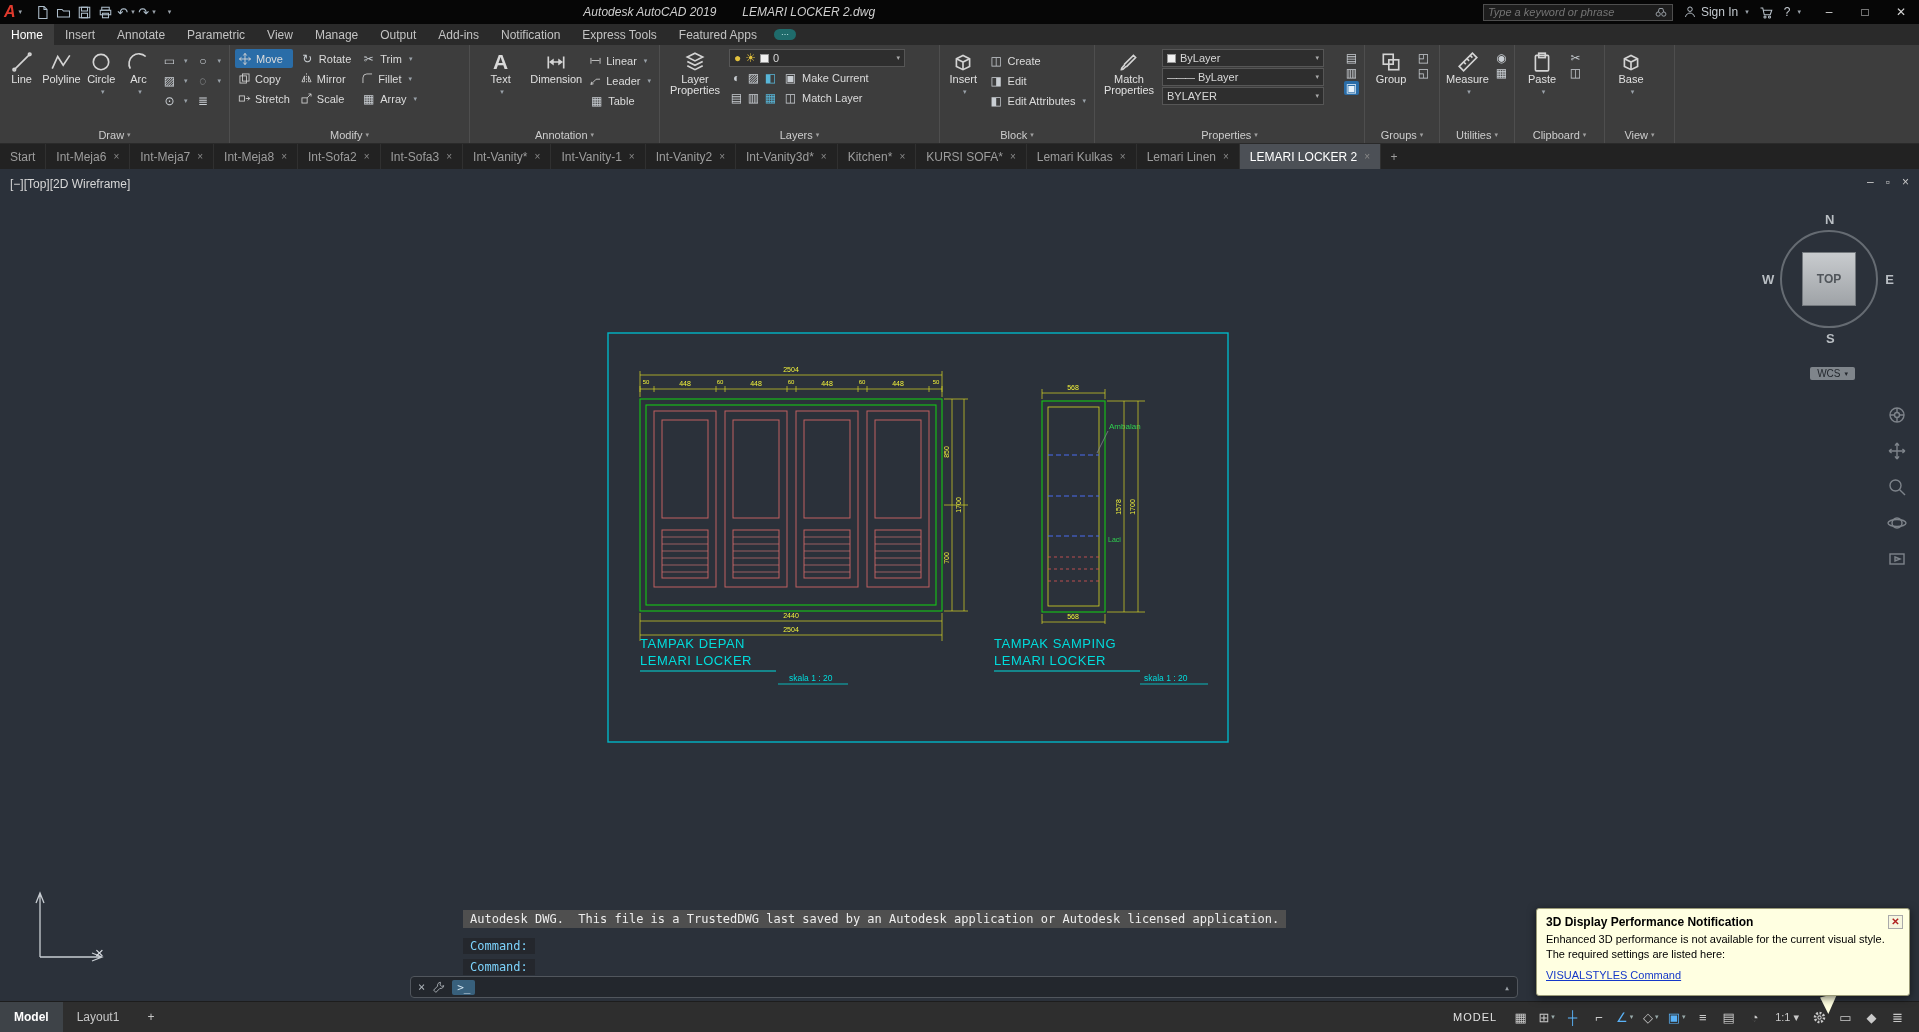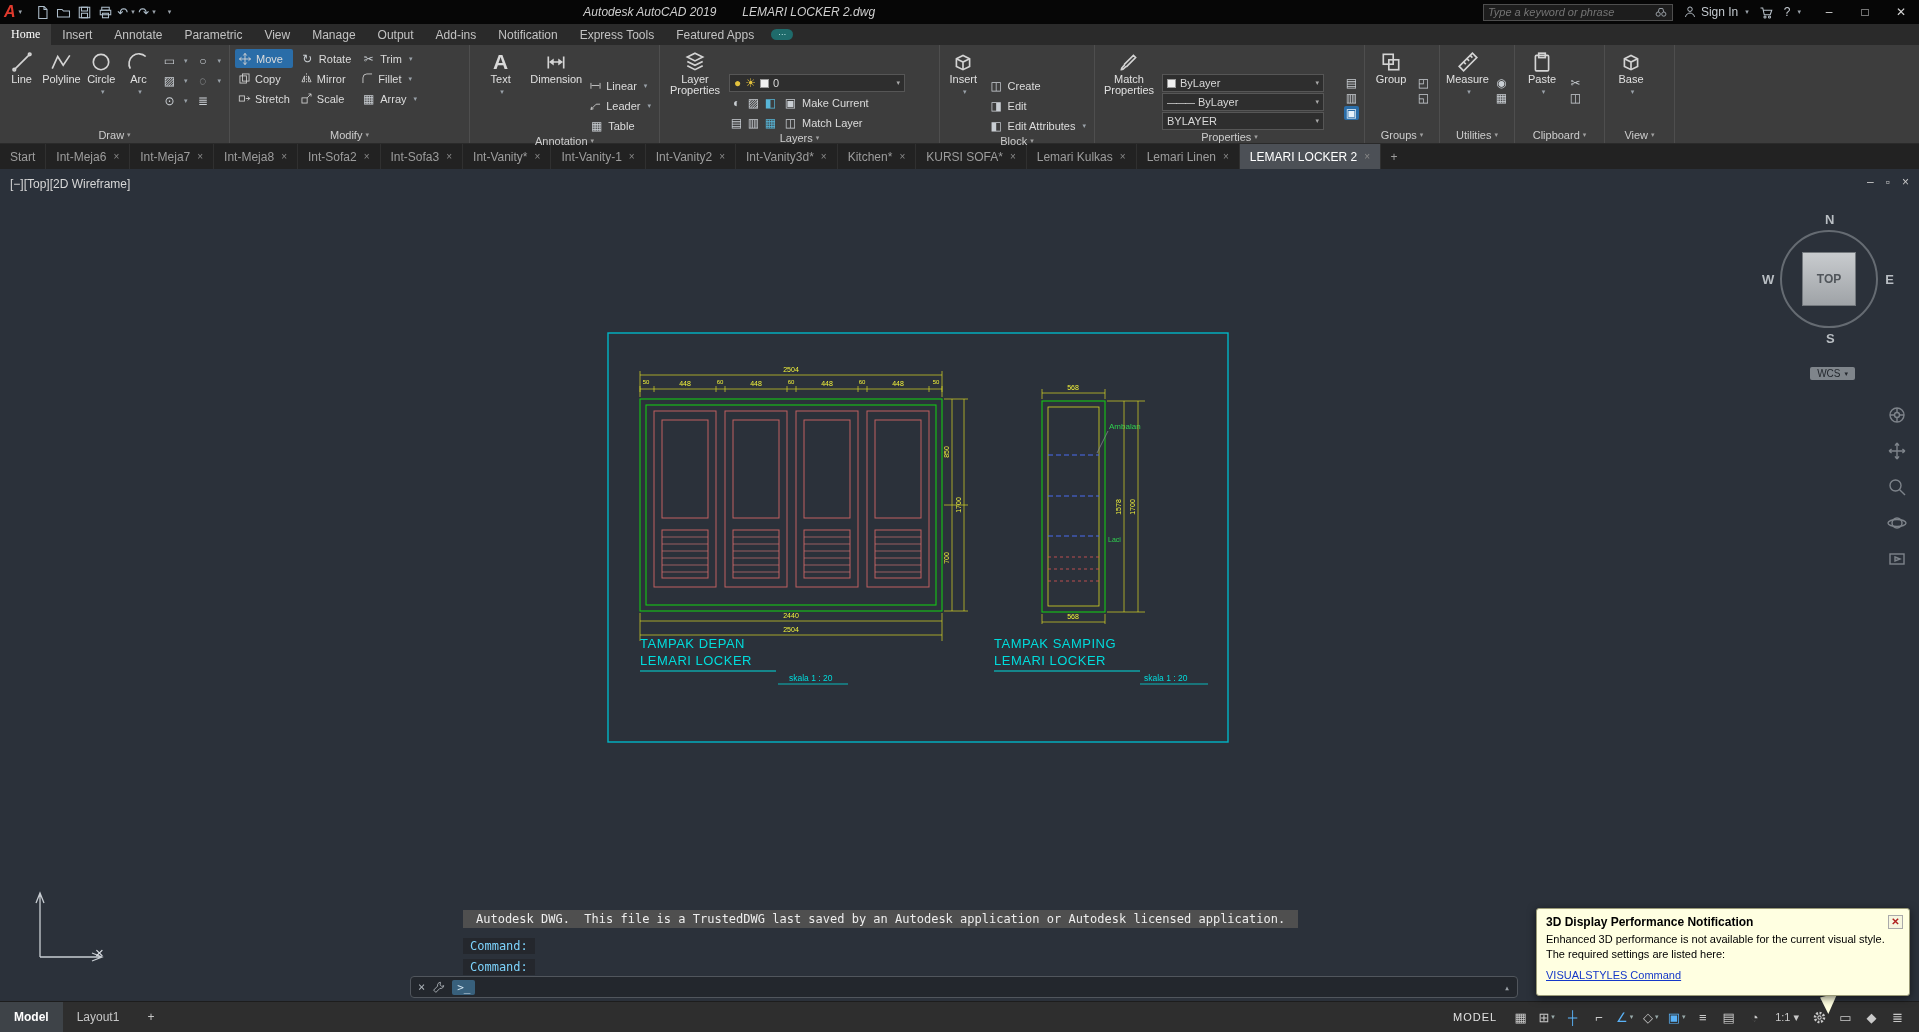--- a/index.html
+++ b/index.html
@@ -28,21 +28,21 @@
   .tbicon { display:flex; align-items:center; gap:4px; color:#c3c9cf; }
   .tbicon svg { stroke:#b9c2ca; fill:none; stroke-width:1.4; }
   .winbtns { display:flex; height:100%; }
   .winbtn { width:36px; height:100%; display:flex; align-items:center; justify-content:center;
     color:#d5d5d5; font-size:12px; }
 
   
   .ribbon-tabs { position:absolute; top:24px; left:0; right:0; height:21px; background:#2a2a2a;
     display:flex; align-items:stretch; font-size:12px; color:#c3c3c3; z-index:29; }
   .rtab { padding:0 11px; display:flex; align-items:center; }
-  .rtab.active { background:#3d3d3d; color:#ffffff;font-family:Liberation Serif, serif; }
+  .rtab.active { background:#3d3d3d; color:#ffffff; }
   .rtab-pill { align-self:center; margin-left:6px; background:#1f6b6b; color:#bfe7e7;
     border-radius:7px; font-size:8px; padding:1px 7px; }
 
   
   .ribbon { position:absolute; top:45px; left:0; right:0; height:99px; background:#3d3d3d;
     display:flex; z-index:28; border-bottom:1px solid #2a2a2a; }
   .panel { position:relative; border-right:1px solid #4e4e4e; display:flex; flex-direction:column; }
   .panel-body { flex:1; display:flex; align-items:flex-start; padding:4px 5px 0; gap:4px; }
   .panel-label { height:17px; font-size:11px; color:#cdcdcd; display:flex; align-items:center;
     justify-content:center; gap:3px; }
@@ -53,21 +53,21 @@
   .smallbtn { display:flex; align-items:center; gap:4px; color:#dcdcdc; font-size:11px;
     height:19px; padding:0 3px; white-space:nowrap; }
   .smallbtn svg { stroke:#d4d4d4; fill:none; stroke-width:1.3; }
   .smallbtn.hl { background:#2a6da8; border-radius:2px; }
   .gi { color:#c9ced3; font-size:12px; width:15px; text-align:center; }
   .gi.yellow { color:#e2c13d; } .gi.cyan { color:#58b6d8; }
   .gi.activebg { background:#2a6da8; border-radius:2px; color:#e6f2fb; }
   .mod-grid { display:grid; grid-template-columns:auto auto auto; grid-auto-rows:20px; column-gap:4px; }
   .mini-grid { display:grid; grid-template-columns:auto auto; grid-auto-rows:20px; column-gap:2px;
     padding-top:2px; }
-  .col { display:flex; flex-direction:column; gap:1px;margin-top:25px; }
+  .col { display:flex; flex-direction:column; gap:1px; }
   .combo { height:18px; background:#2e2e2e; border:1px solid #565656; display:flex;
     align-items:center; font-size:11px; color:#d8d8d8; padding:0 4px; gap:4px; }
   .combo::after { content:"▾"; margin-left:auto; font-size:7px; color:#aaa; }
   .wsq { width:9px; height:9px; background:#f0f0f0; border:1px solid #999; display:inline-block; }
   .lw { color:#cfcfcf; letter-spacing:-1px; font-size:10px; }
 
   
   .filetabs { position:absolute; top:144px; left:0; right:0; height:25px; background:#222222;
     display:flex; align-items:stretch; font-size:12px; z-index:27; }
   .ftab { padding:0 10px; display:flex; align-items:center; gap:7px; color:#9d9d9d;
@@ -113,21 +113,21 @@
   .redl { stroke:#c87272; fill:none; stroke-width:.7; }
   .cyn { stroke:#00b6c6; fill:none; stroke-width:1.4; }
   .cynl { stroke:#00dcdc; fill:none; }
   .dim { stroke:#d8d825; fill:none; stroke-width:.7; }
   .blu { stroke:#4a6cf0; fill:none; stroke-width:1; stroke-dasharray:5 3; }
   .redd { stroke:#e05555; fill:none; stroke-width:.8; stroke-dasharray:3 3; }
   .lbl { fill:#2fd14f; font-size:8px; }
 
   
   .trusted { position:absolute; left:463px; top:741px; background:#4f4f4f; color:#ededed;
-    font:12px "DejaVu Sans Mono",monospace; padding:2px 13px; white-space:pre; }
+    font:12px "DejaVu Sans Mono",monospace; padding:2px 7px; white-space:pre; }
   .cmdline { position:absolute; left:463px; background:rgba(35,39,44,.9); color:#7dd3fc;
     font:12px "DejaVu Sans Mono",monospace; padding:1px 7px; }
   .cmdbar { position:absolute; left:410px; top:807px; width:1108px; height:22px; background:#23272d;
     border:1px solid #51565d; border-radius:4px; display:flex; align-items:center; gap:7px;
     padding:0 7px; font:12px "DejaVu Sans Mono",monospace; color:#9aa0a6; }
   .cmdbar .cx { color:#aeb4ba; font-size:12px; }
   .cmdbar svg { stroke:#aeb4ba; fill:none; stroke-width:1.4; }
   .pbox { background:#38607c; color:#d5e7f3; font-size:11px; padding:1px 5px; border-radius:2px; }
   .cmdinput { flex:1; background:transparent; border:none; outline:none; color:#9aa0a6;
     font-style:italic; font:italic 12px "DejaVu Sans Mono",monospace; }

